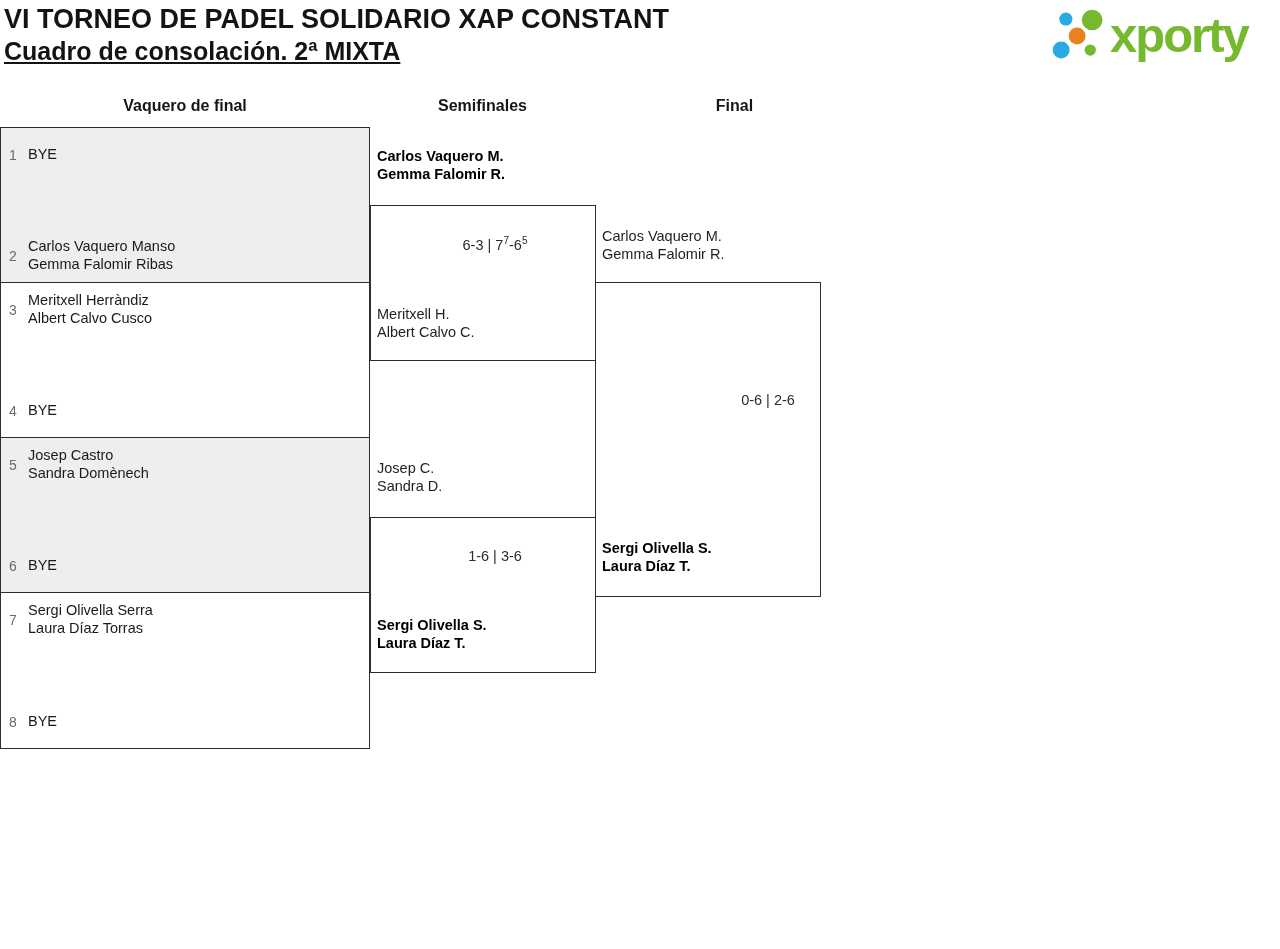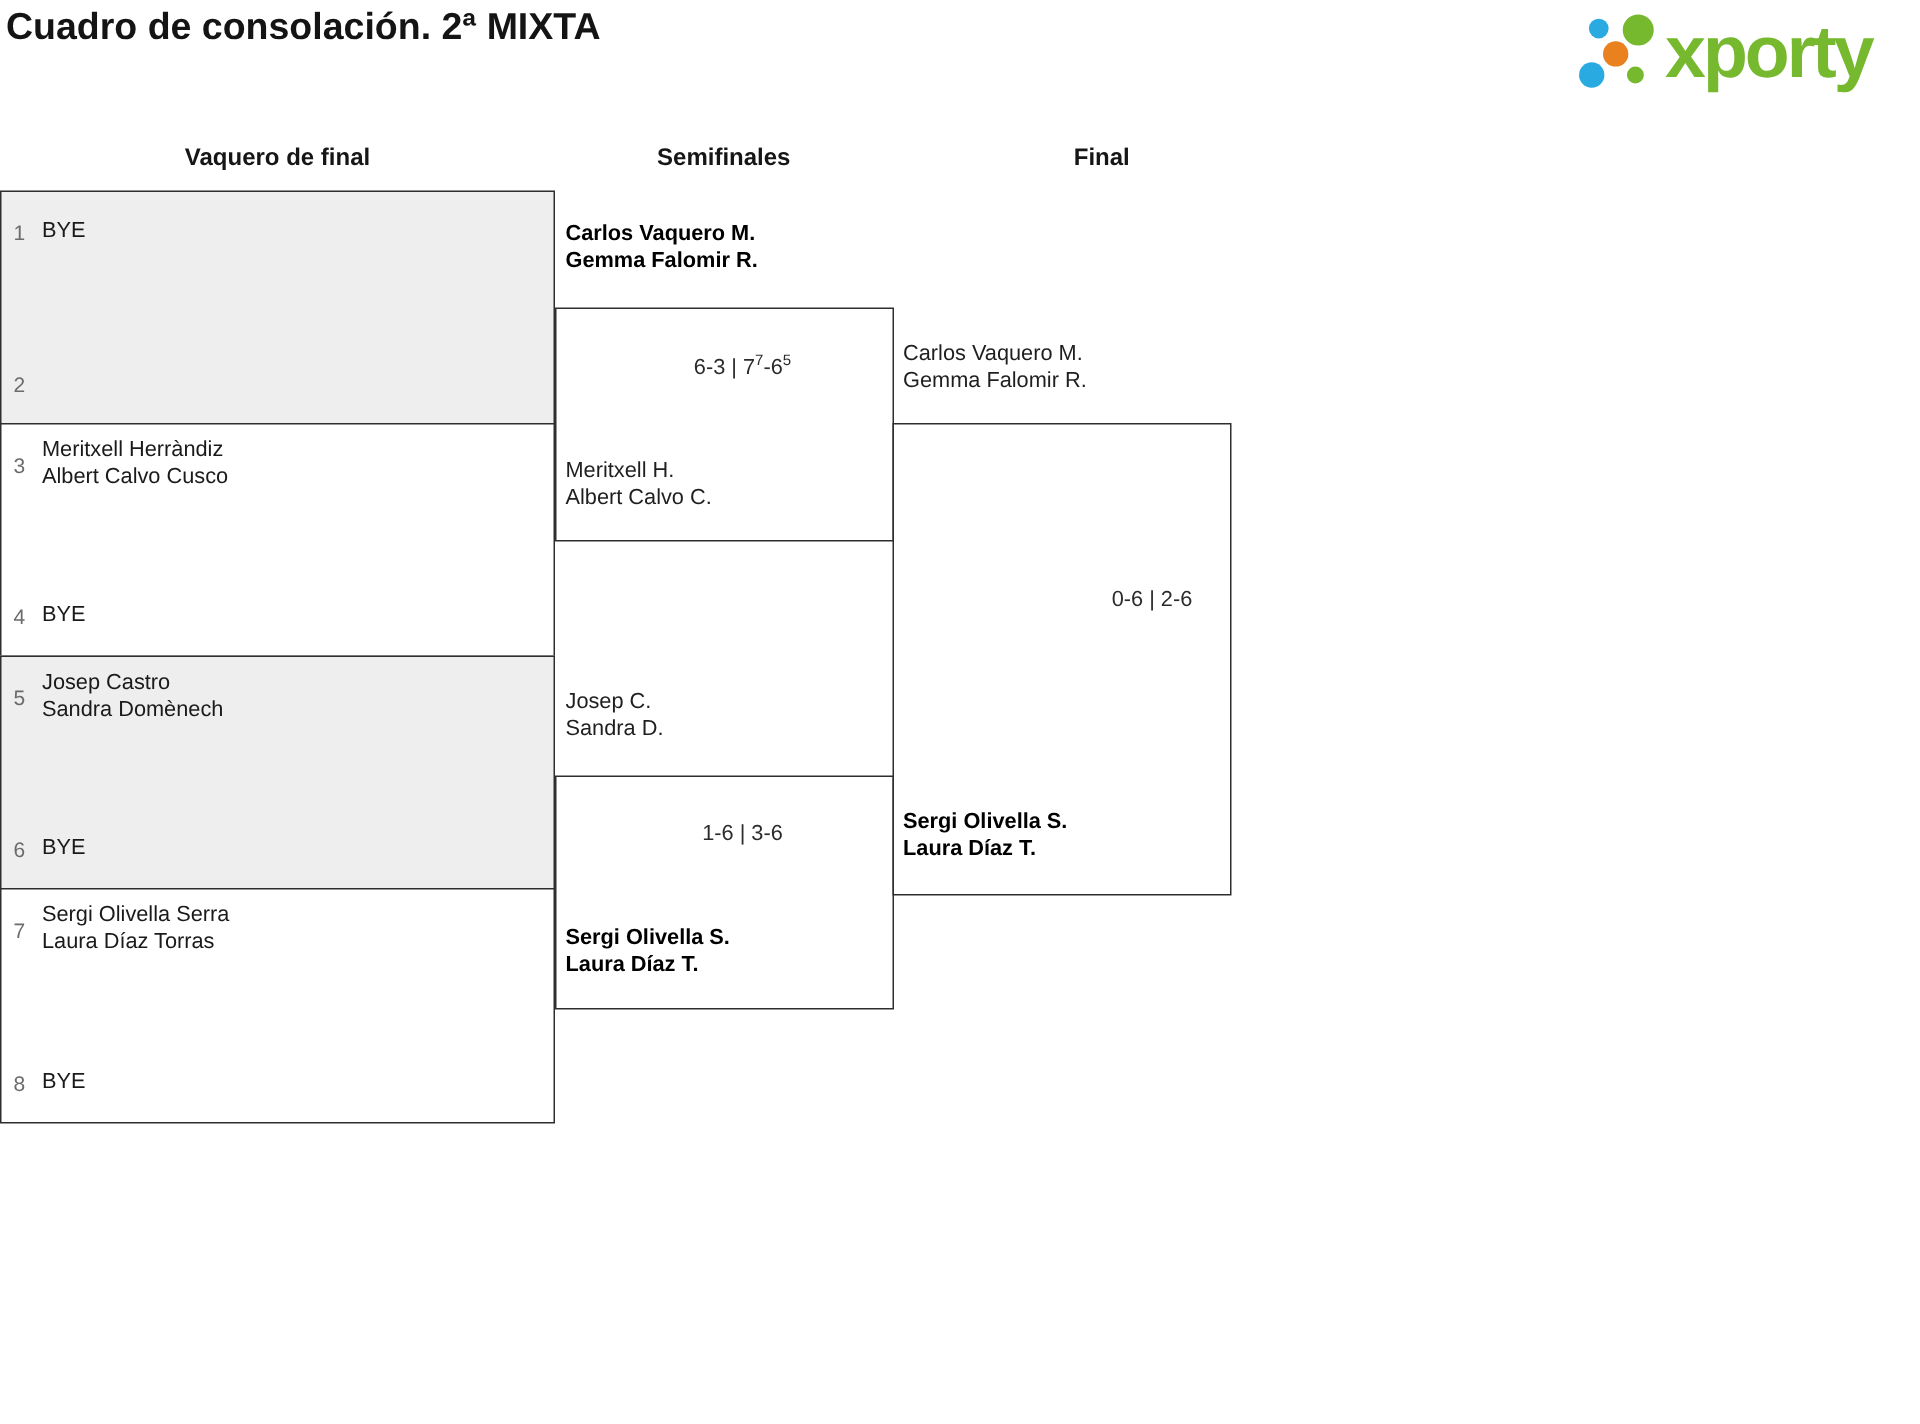--- a/index.html
+++ b/index.html
@@ -2,21 +2,21 @@
 <html><head>
 <meta charset="utf-8">
 <style>
   html,body{margin:0;padding:0;background:#ffffff;}
   .page{position:relative;width:1280px;height:949px;background:#fff;overflow:hidden;
         font-family:"Liberation Sans",sans-serif;color:#1a1a1a;}
 
   
   .title-block{position:absolute;left:4px;top:3px;}
   .title{font-size:27px;font-weight:700;color:#141414;line-height:33px;white-space:nowrap;}
-  .subtitle{font-size:25px;font-weight:700;color:#141414;line-height:31px;white-space:nowrap;}
+  .subtitle{font-size:25px;font-weight:700;color:#141414;line-height:31px;white-space:nowrap;text-decoration:underline;}
 
   .logo{position:absolute;left:1048px;top:4px;display:flex;align-items:center;gap:0;}
   .logo-dots{width:62px;height:62px;}
   .logo-text{font-size:49px;font-weight:700;letter-spacing:-2px;color:#76b82e;line-height:62px;}
 
   
   .rh{position:absolute;top:97px;font-size:16px;font-weight:700;text-align:center;color:#161616;}
   .rh-qf{left:0;width:370px;}
   .rh-sf{left:370px;width:225px;}
   .rh-f{left:622px;width:225px;}
@@ -46,20 +46,21 @@
 
   .score{position:absolute;width:250px;text-align:center;font-size:14.5px;color:#2b2b2b;white-space:nowrap;}
   .score sup{font-size:10px;line-height:0;}
 </style>
 </head>
 <body>
 
 <div class="page">
 
   <div class="title-block">
+    <div class="title">VI TORNEO DE PADEL SOLIDARIO XAP CONSTANT</div>
     <div class="subtitle">Cuadro de consolación. 2ª MIXTA</div>
   </div>
 
   <div class="logo">
     <svg class="logo-dots" viewBox="0 0 62 66" xmlns="http://www.w3.org/2000/svg">
       <circle cx="17" cy="16" r="7" fill="#29abe2"></circle>
       <circle cx="45" cy="17" r="11" fill="#76b82e"></circle>
       <circle cx="29" cy="34" r="9" fill="#e8811e"></circle>
       <circle cx="12" cy="49" r="9" fill="#29abe2"></circle>
       <circle cx="43" cy="49" r="6" fill="#76b82e"></circle>
@@ -74,20 +75,24 @@
   <div class="qf-box qf1 shaded">
     <div class="slot">
       <span class="seed">1</span>
       <span class="names">
         <span>BYE</span>
         <span></span>
       </span>
     </div>
     <div class="slot">
       <span class="seed">2</span>
+      <span class="names">
+        <span>Carlos Vaquero Manso</span>
+        <span>Gemma Falomir Ribas</span>
+      </span>
     </div>
   </div>
 
   <div class="qf-box qf2">
     <div class="slot">
       <span class="seed">3</span>
       <span class="names">
         <span>Meritxell Herràndiz</span>
         <span>Albert Calvo Cusco</span>
       </span>

